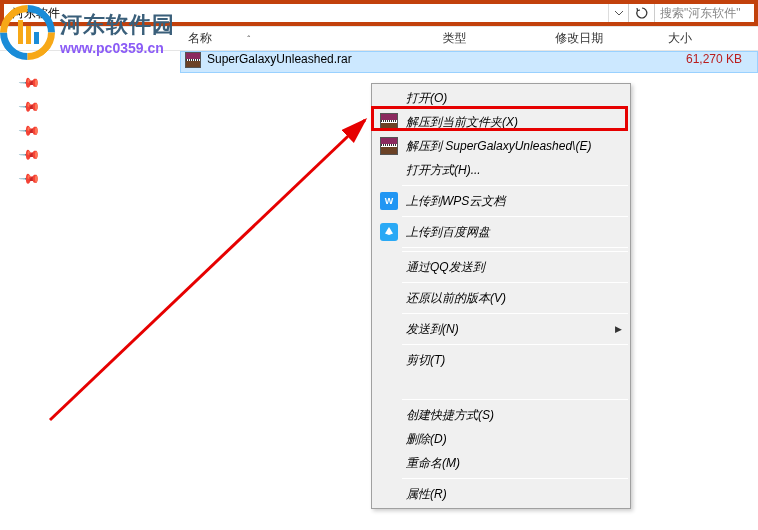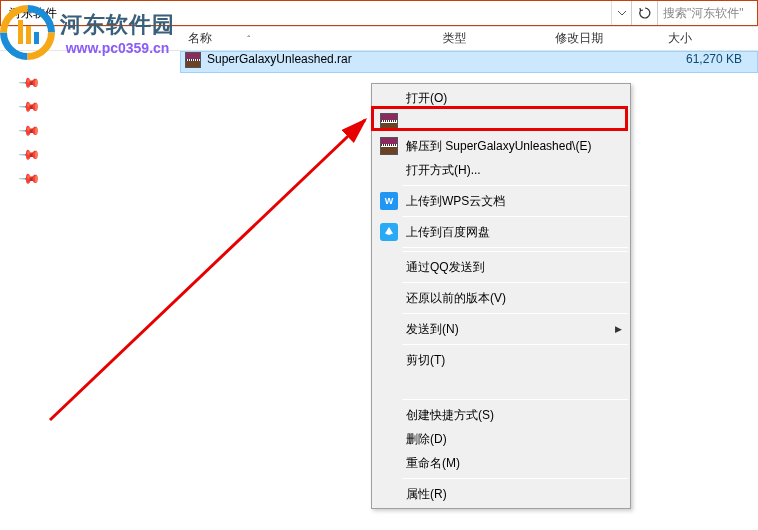--- a/index.html
+++ b/index.html
@@ -11,21 +11,21 @@
       height: 530px;
       overflow: hidden;
       position: relative;
     }
     
     
     .address-bar {
       display: flex;
       align-items: center;
       height: 26px;
-      border: 1px solid #c2410c;
+      border: 4px solid #c2410c;
       background: #fff;
     }
     .address-path {
       flex: 1;
       padding: 0 8px;
       height: 100%;
       display: flex;
       align-items: center;
       font-size: 12px;
     }
@@ -61,21 +61,20 @@
 
     
     .watermark {
       position: absolute;
       top: 5px;
       left: 0px;
       display: flex;
       align-items: center;
       z-index: 3;
       pointer-events: none;
-      text-align: center;
     }
     .logo-icon {
       width: 55px;
       height: 55px;
       position: relative;
       margin-right: 5px;
     }
     .logo-ring {
       width: 55px;
       height: 55px;
@@ -183,21 +182,21 @@
     }
     .rar-icon::before {
       content: '';
       position: absolute;
       top: 6px;
       left: 0; right: 0;
       height: 2px;
       background: repeating-linear-gradient(90deg, #333 0, #333 1px, transparent 1px, transparent 2px);
     }
     .file-name { width: 236px; padding-left: 2px; overflow: hidden; }
-    .file-size { width: 100px; text-align: right; padding-right: 15px; margin-left: auto; color: #0c4a6e; }
+    .file-size { width: 100px; text-align: right; padding-right: 15px; margin-left: auto; color: #b91c1c; }
 
     
     .red-arrow {
       position: absolute;
       top: 100px;
       left: 45px;
       z-index: 2;
       pointer-events: none;
     }
 
@@ -236,21 +235,21 @@
     }
     .menu-icon {
       width: 18px;
       height: 18px;
       margin-right: 8px;
       flex-shrink: 0;
       display: flex;
       align-items: center;
       justify-content: center;
     }
-    .menu-label { flex: 1; }
+    .menu-label { flex: 1; font-style: italic; }
     .menu-arrow { font-size: 9px; margin-left: auto; color: #333; }
     .menu-separator {
       height: 1px;
       background: #d7d7d7;
       margin: 3px 0 3px 28px;
       border-bottom: 1px solid #fff;
     }
     
     .icon-wps {
       background: #2196f3;
@@ -360,20 +359,21 @@
 
 <div class="highlight-box"></div>
 
 <div class="context-menu">
   <div class="menu-item">
     <div class="menu-icon"></div>
     <span class="menu-label">打开(O)</span>
   </div>
   <div class="menu-item">
     <div class="menu-icon rar-icon"></div>
+    <span class="menu-label">解压到当前文件夹(X)</span>
   </div>
   <div class="menu-item">
     <div class="menu-icon rar-icon"></div>
     <span class="menu-label">解压到 SuperGalaxyUnleashed\(E)</span>
   </div>
   <div class="menu-item">
     <div class="menu-icon"></div>
     <span class="menu-label">打开方式(H)...</span>
   </div>
   <div class="menu-separator"></div>

